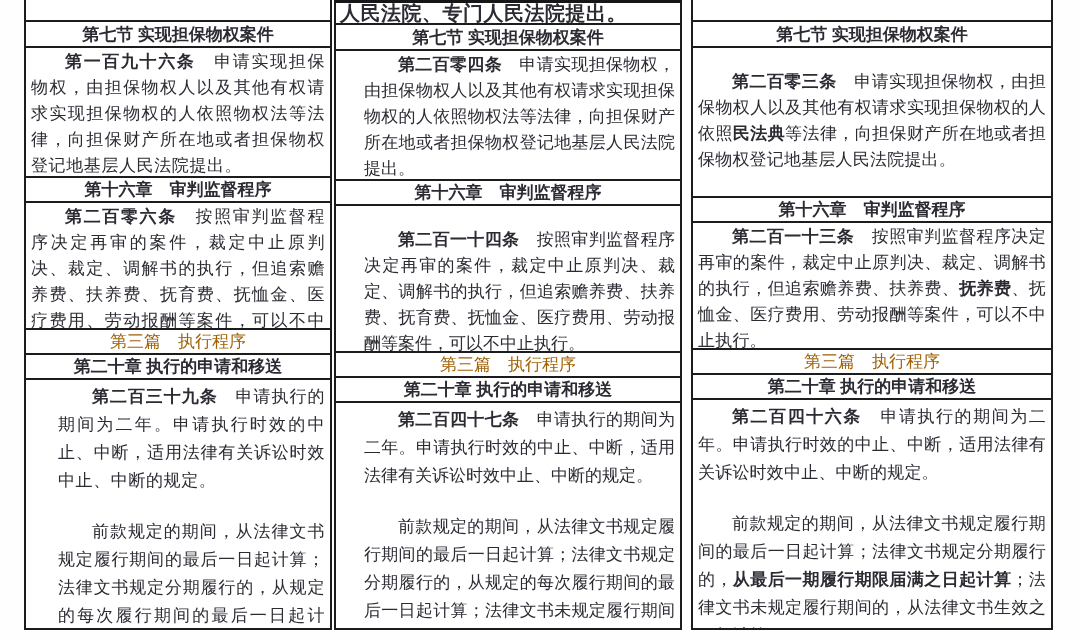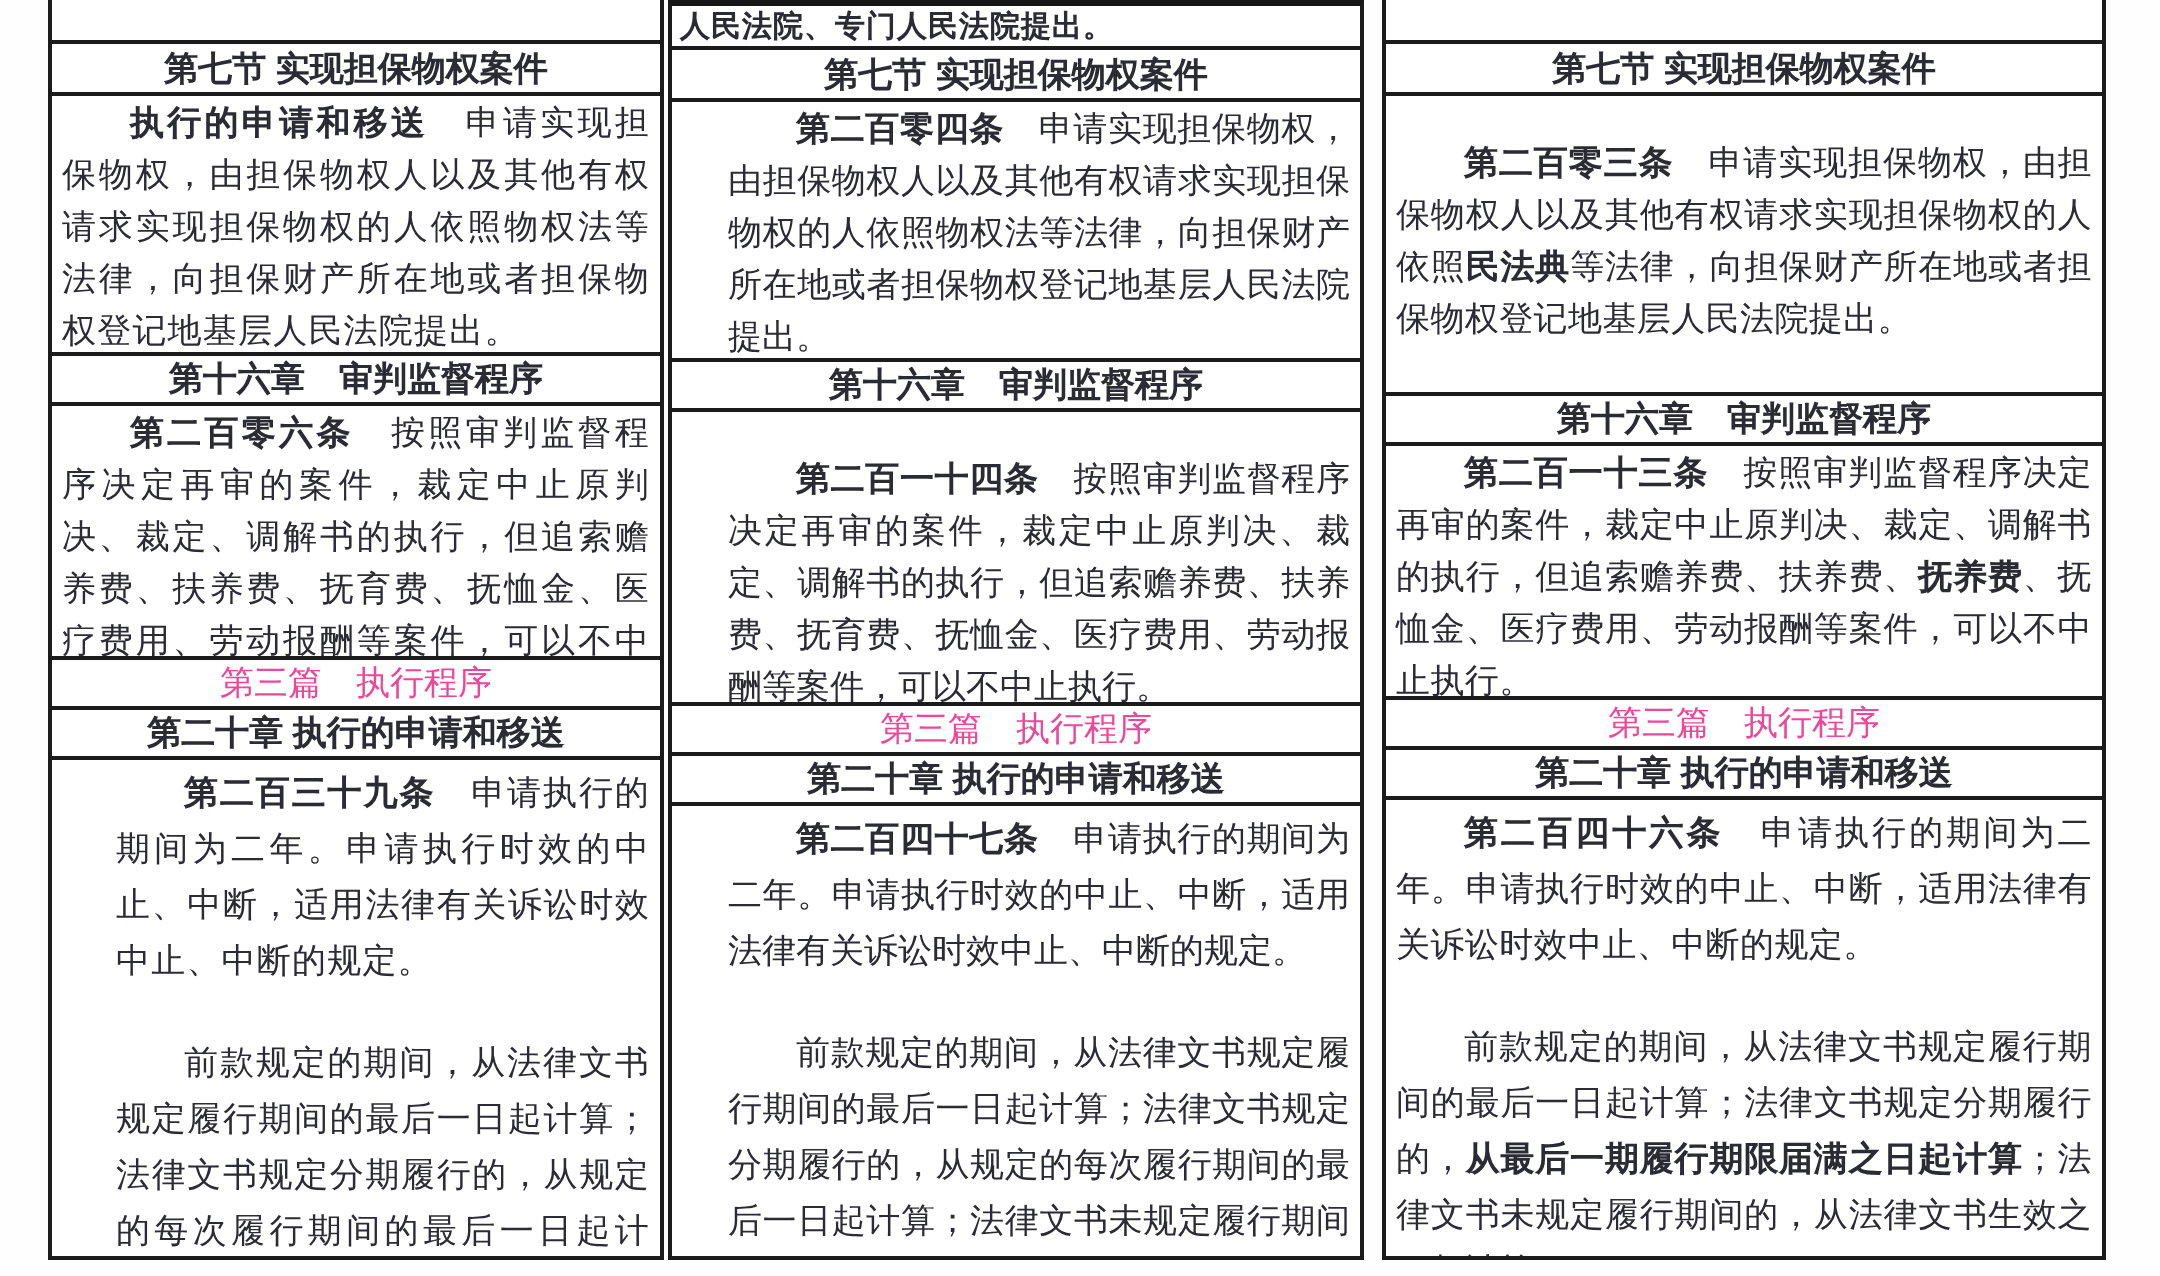--- a/index.html
+++ b/index.html
@@ -41,21 +41,21 @@
 
   
   .kind-section-header, .kind-chapter-header, .kind-part-header {
     display: flex;
     align-items: center;
     justify-content: center;
     font-size: 17px;
     white-space: nowrap;
   }
   .kind-section-header, .kind-chapter-header { font-weight: bold; }
-  .kind-part-header { font-weight: normal; color: #ec4899; }
+  .kind-part-header { font-weight: normal; color: #a16207; }
 
   
   .kind-article {
     padding: 1px 5px 0 5px;
     font-size: 17px;
     line-height: 26px;
     text-align: justify;
   }
   .kind-article p {
     margin: 0;
@@ -67,36 +67,36 @@
   
   #col-0 .kind-article { letter-spacing: 0.6px; }
   #col-1 .kind-article { letter-spacing: 0px; padding-left: 28px; }
   #col-2 .kind-article { letter-spacing: 0.2px; }
 
   
   .kind-overflow {
     display: flex;
     align-items: center;
     padding: 0 4px;
-    font-size: 15px;
+    font-size: 20px;
     font-weight: bold;
     white-space: nowrap;
     letter-spacing: 0.5px;
   }
   .bseg { font-weight: bold; }
 </style>
 </head>
 <body>
 
 <div class="page">
   <div class="col-table" id="col-0">
       <div class="row row-0 kind-overflow" style="height: 22px;"></div>
       <div class="row row-1 kind-section-header" style="height: 26px;">第七节 实现担保物权案件</div>
       <div class="row row-2 kind-article" style="height: 130px;">
-        <p><span class="bseg">执行的申请和移送</span><span>　申请实现担保物权，由担保物权人以及其他有权请求实现担保物权的人依照物权法等法律，向担保财产所在地或者担保物权登记地基层人民法院提出。</span></p>
+        <p><span class="bseg">第一百九十六条</span><span>　申请实现担保物权，由担保物权人以及其他有权请求实现担保物权的人依照物权法等法律，向担保财产所在地或者担保物权登记地基层人民法院提出。</span></p>
       </div>
       <div class="row row-3 kind-chapter-header" style="height: 25px;">第十六章　审判监督程序</div>
       <div class="row row-4 kind-article" style="height: 127px;">
         <p><span class="bseg">第二百零六条</span><span>　按照审判监督程序决定再审的案件，裁定中止原判决、裁定、调解书的执行，但追索赡养费、扶养费、抚育费、抚恤金、医疗费用、劳动报酬等案件，可以不中止执行。</span></p>
       </div>
       <div class="row row-5 kind-part-header" style="height: 25px;">第三篇　执行程序</div>
       <div class="row row-6 kind-chapter-header" style="height: 25px;">第二十章 执行的申请和移送</div>
       <div class="row row-7 kind-article" style="flex: 1 1 auto; padding-left: 32px;">
         <p><span class="bseg">第二百三十九条</span><span>　申请执行的期间为二年。申请执行时效的中止、中断，适用法律有关诉讼时效中止、中断的规定。</span></p>
         <p><span>前款规定的期间，从法律文书规定履行期间的最后一日起计算；法律文书规定分期履行的，从规定的每次履行期间的最后一日起计算；法律文书未规定履行期间的，从法律文书生效之日起计算。</span></p>

